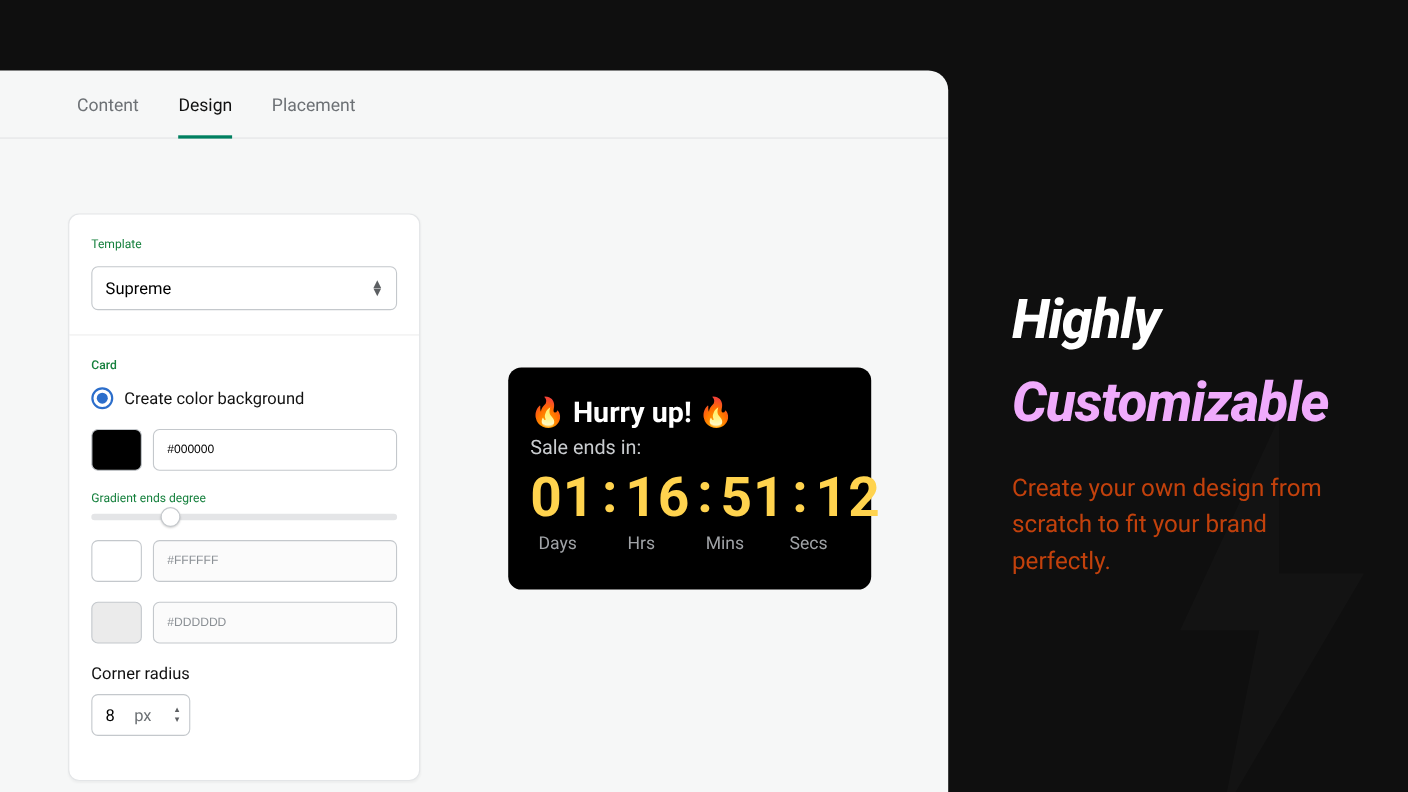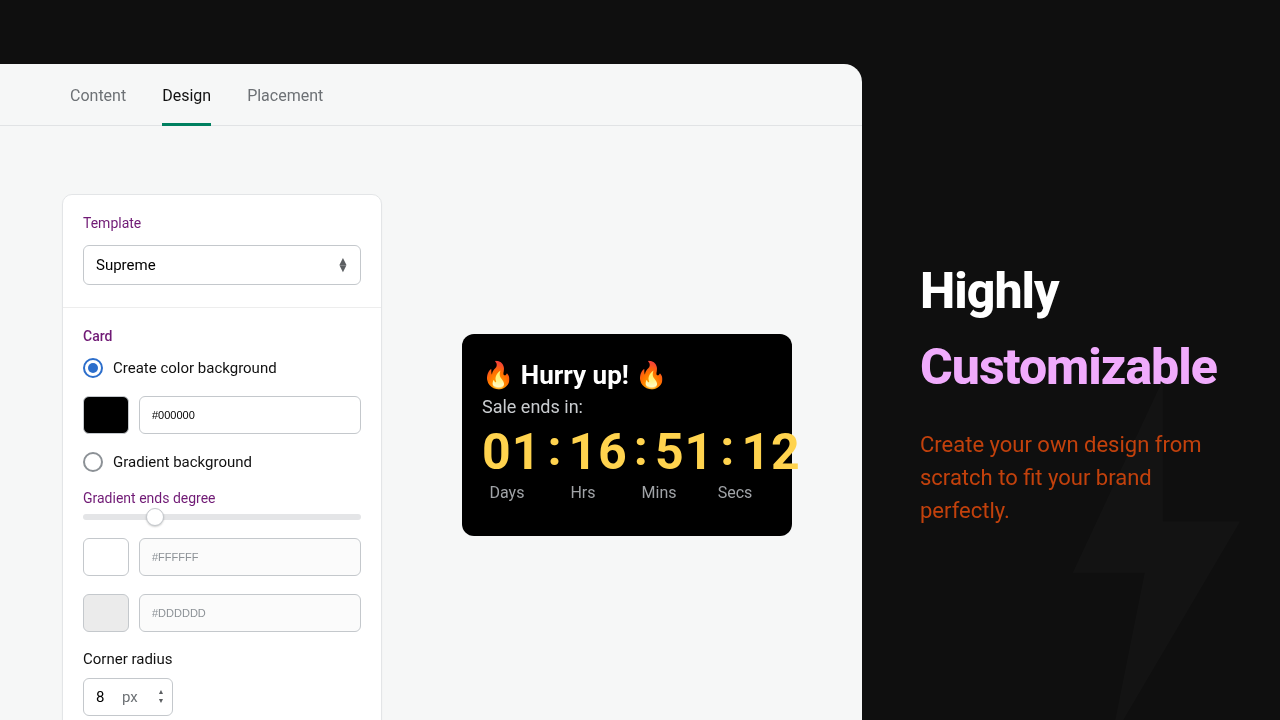--- a/index.html
+++ b/index.html
@@ -32,21 +32,21 @@
     top: 130px; left: 62px;
     width: 320px;
     background: #fff;
     border-radius: 10px;
     border: 1px solid #e3e5e7;
     box-shadow: 0 1px 2px rgba(0,0,0,0.04);
     padding: 0;
   }
   .section { padding: 20px 20px 22px 20px; border-bottom: 1px solid #ededed; }
   .section:last-child { border-bottom: none; }
-  .section-label { font-size: 14px; color: #701a75; margin-bottom: 14px; }
+  .section-label { font-size: 11px; color: #15803d; margin-bottom: 14px; }
 
   .select-wrap { position: relative; }
   .select {
     width: 100%; height: 40px;
     border: 1px solid #c4c8cc;
     border-radius: 6px;
     padding: 0 12px;
     font-size: 15px;
     background: #fff;
     display: flex; align-items: center;
@@ -114,21 +114,21 @@
     font-size: 50px; font-weight: 700; color: #ffd34e; letter-spacing: 1px;
     margin-top: 6px; font-variant-numeric: tabular-nums;
     display:flex; gap:6px; align-items:center;
   }
   .preview-timer .colon { transform: translateY(-4px); }
   .preview-unitrow { display: flex; gap: 26px; font-size: 16px; color: #a0a3a7; margin-top: 2px; }
   .preview-unitrow span { width: 50px; text-align: center; }
 
   
   .hero { position: absolute; left: 920px; top: 264px; width: 320px; color: #fff; }
-  .hero h1 { font-size: 50px; font-weight: 800; line-height: 1.08; letter-spacing: -1px; }
+  .hero h1 { font-size: 50px; font-weight: 800; line-height: 1.08; letter-spacing: -1px; font-style: italic; }
   .hero h1 .accent { color: #f0abfc; display:block;margin-top:22px; }
   .hero p { margin-top: 34px; font-size: 22px; line-height: 1.5; color: #c2410c; font-weight: 400; }
 
   .bolt {
     position: absolute; left: 1010px; top: 380px;
     width: 280px; height: 360px; opacity: 0.16;
   }
 </style>
 </head>
 <body>
@@ -163,24 +163,20 @@
       <div class="radio-row">
         <span class="radio selected"></span>
         <span class="radio-label">Create color background</span>
       </div>
 
       <div class="color-row">
         <div class="swatch" style="background:#000000;"></div>
         <input class="hex-input" value="#000000" style="">
       </div>
 
-      <div class="radio-row">
-        <span class="radio"></span>
-        <span class="radio-label">Gradient background</span>
-      </div>
 
       <div class="section-label" style="margin-bottom:8px;">Gradient ends degree</div>
       <div class="slider-wrap">
         <div class="slider-track">
           <div class="slider-thumb" style="left:26%;"></div>
         </div>
       </div>
 
       <div class="color-row">
         <div class="swatch" style="background:#ffffff;"></div>

